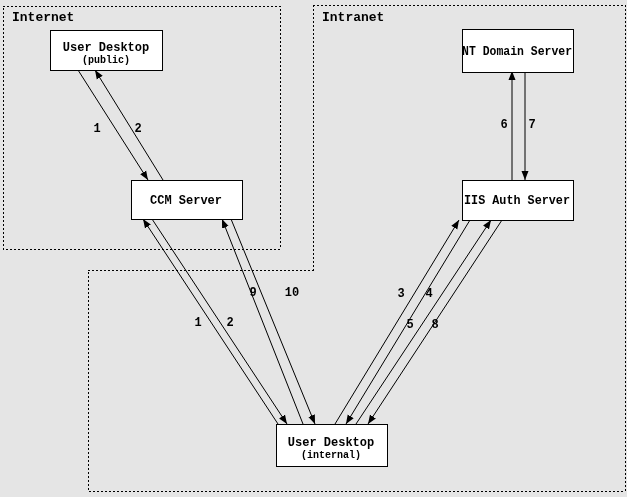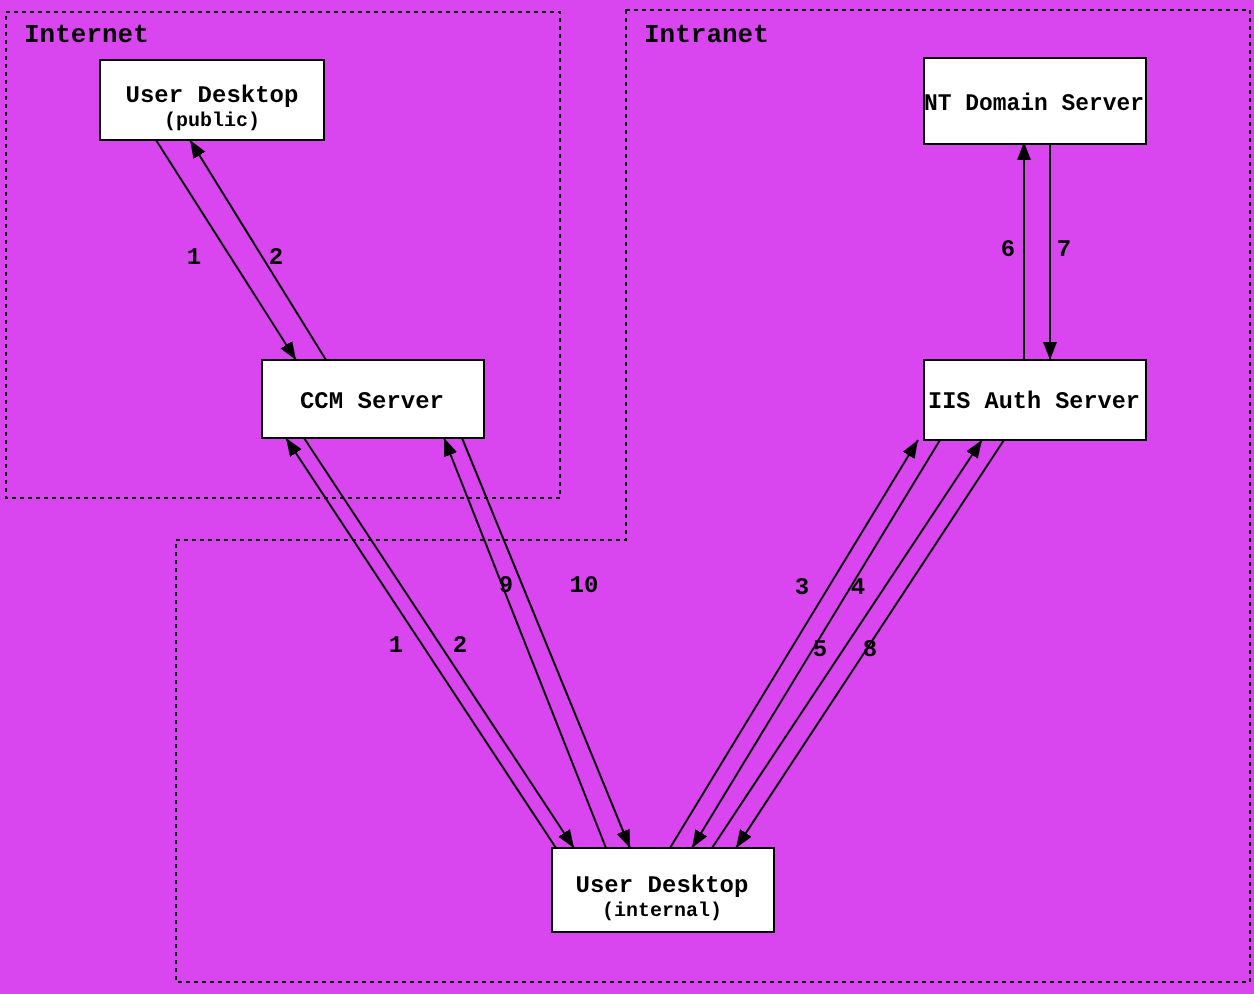--- a/index.html
+++ b/index.html
@@ -1,19 +1,19 @@
 <!DOCTYPE html>
 <html><head>
 <meta charset="utf-8">
 <style>
   html, body { margin: 0; padding: 0; background: #ffffff; }
   #stage {
     position: relative;
     width: 627px; height: 497px;
-    background: #d946ef;
+    background: #e5e5e5;
     font-family: "Liberation Mono", "DejaVu Sans Mono", monospace;
   }
   svg text {
     font-family: "Liberation Mono", "DejaVu Sans Mono", monospace;
     font-weight: bold;
     fill: #000000;
   }
   .zone-label { font-size: 13px; }
   .node-title { font-size: 12px; }
   .node-sub   { font-size: 10px; }

